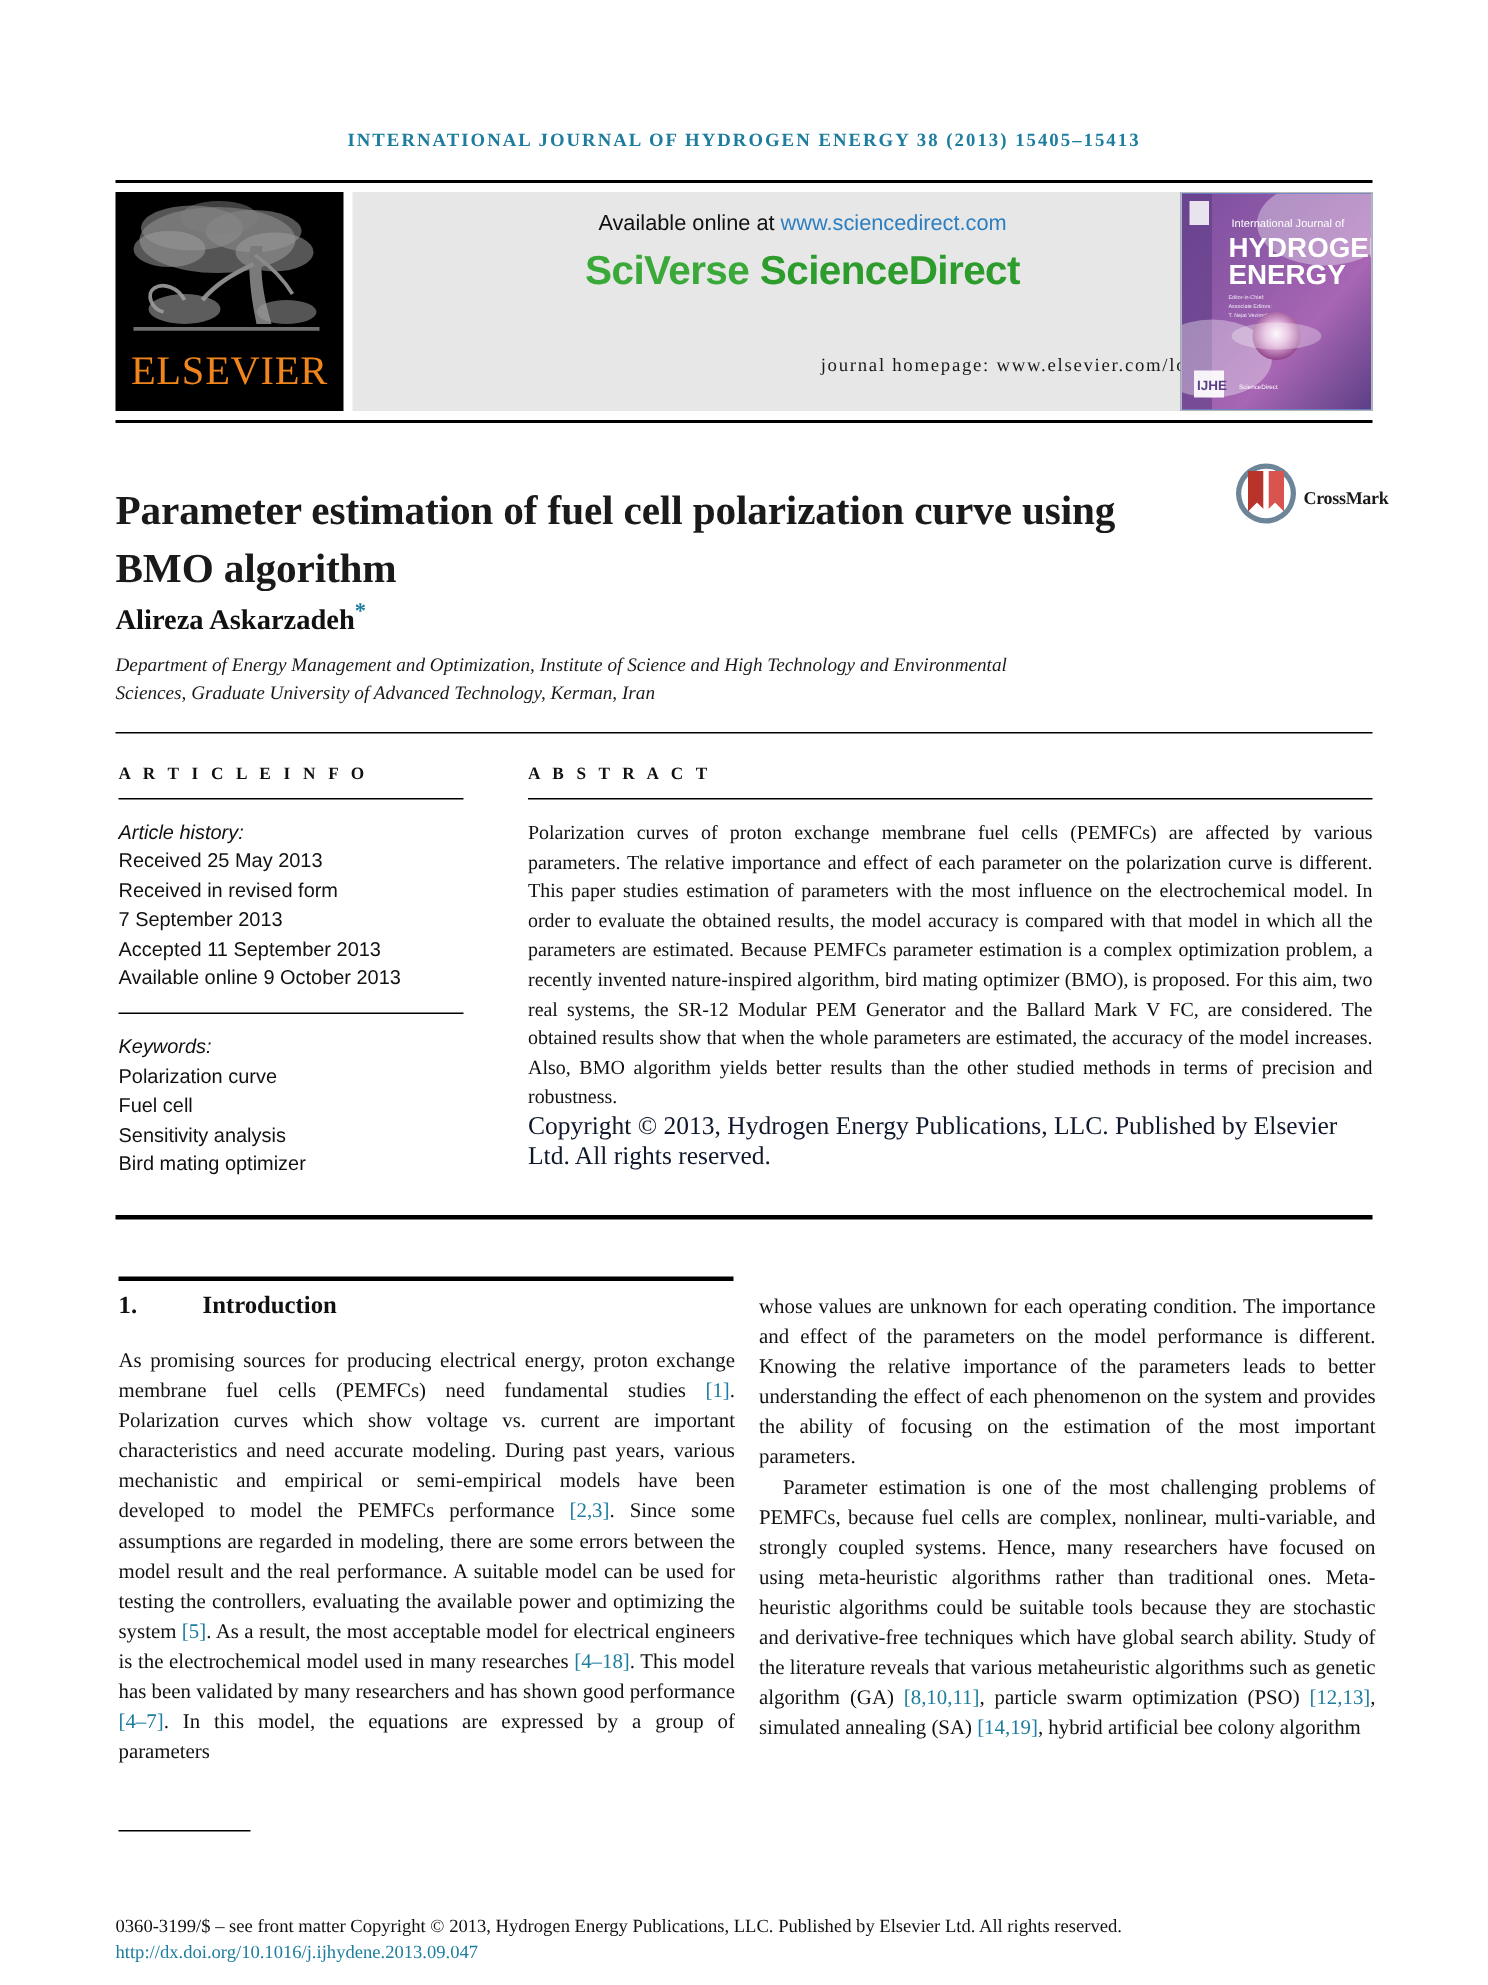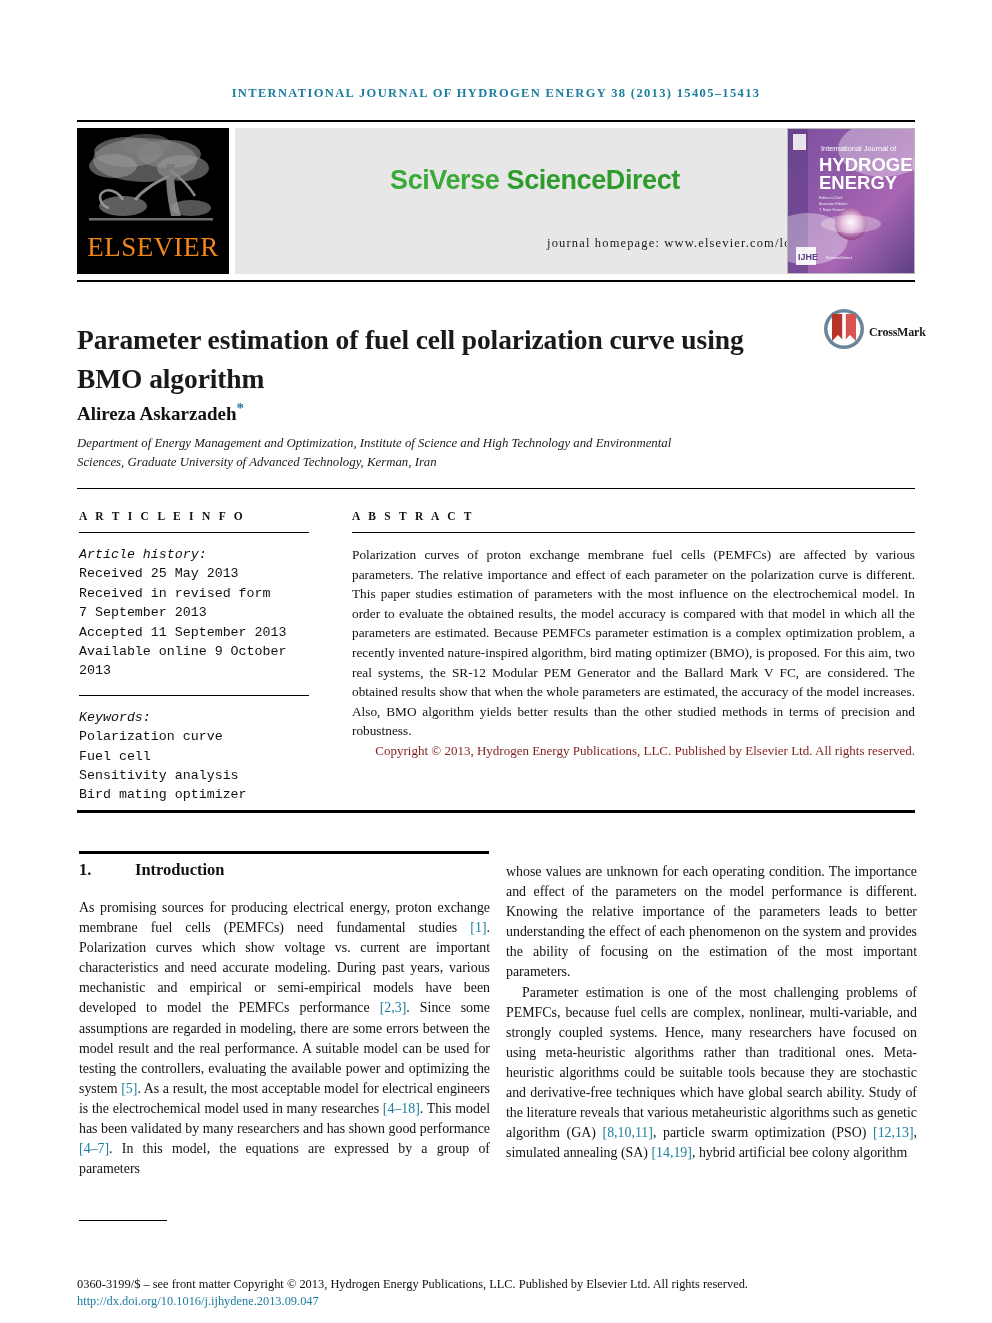--- a/index.html
+++ b/index.html
@@ -211,45 +211,44 @@
     letter-spacing: 2.8px;
     color: #111;
     margin: 0 0 10px 0;
   }
   .hr-thin {
     height: 1px;
     background: #000;
     margin: 0 0 12px 0;
   }
   .info-block {
-    font-family: Liberation Mono, monospace;
+    font-family: Liberation Sans, sans-serif;
     font-size: 13.3px;
     line-height: 19.4px;
     color: #111;
   }
   .info-block .it { font-style: italic; }
   .hr-mid {
     height: 1px;
     background: #000;
     margin: 14px 0 12px 0;
   }
 
   .abs-body {
     font-family: "Liberation Serif", serif;
     font-size: 13.3px;
     line-height: 19.6px;
     color: #111;
     text-align: justify;
   }
   .abs-copy {
     font-family: "Liberation Serif", serif;
-    font-size: 13px;
+    font-size: 17px;
     line-height: 19.6px;
-    color: #7f1d1d;
-    text-align: right;
+    color: #0f172a;
     margin-top: 0;
   }
 
   .rule-abs {
     position: absolute;
     left: 77px; top: 770px;
     width: 838px;
     height: 2.5px;
     background: #000;
   }
@@ -360,20 +359,23 @@
         <g fill="#9b9b9b">
           <ellipse cx="40" cy="76" rx="24" ry="10" opacity="0.6"></ellipse>
           <ellipse cx="108" cy="78" rx="20" ry="8" opacity="0.55"></ellipse>
         </g>
         <rect x="6" y="88" width="124" height="2.5" fill="#6f6f6f"></rect>
       </svg>
       <div class="elsevier-word">ELSEVIER</div>
     </div>
 
     <div class="sd-box">
+      <div class="avail">
+        <span>Available online at </span><span class="url">www.sciencedirect.com</span>
+      </div>
       <div class="sciverse">
         <span>SciVerse </span><span class="sv-dark">ScienceDirect</span>
       </div>
       <div class="homepage">journal homepage: www.elsevier.com/locate/he</div>
     </div>
 
     <div class="cover">
       <svg class="cover-inner" viewBox="0 0 126 144">
         <defs>
           <linearGradient id="cvg" x1="0" y1="0" x2="1" y2="1">

